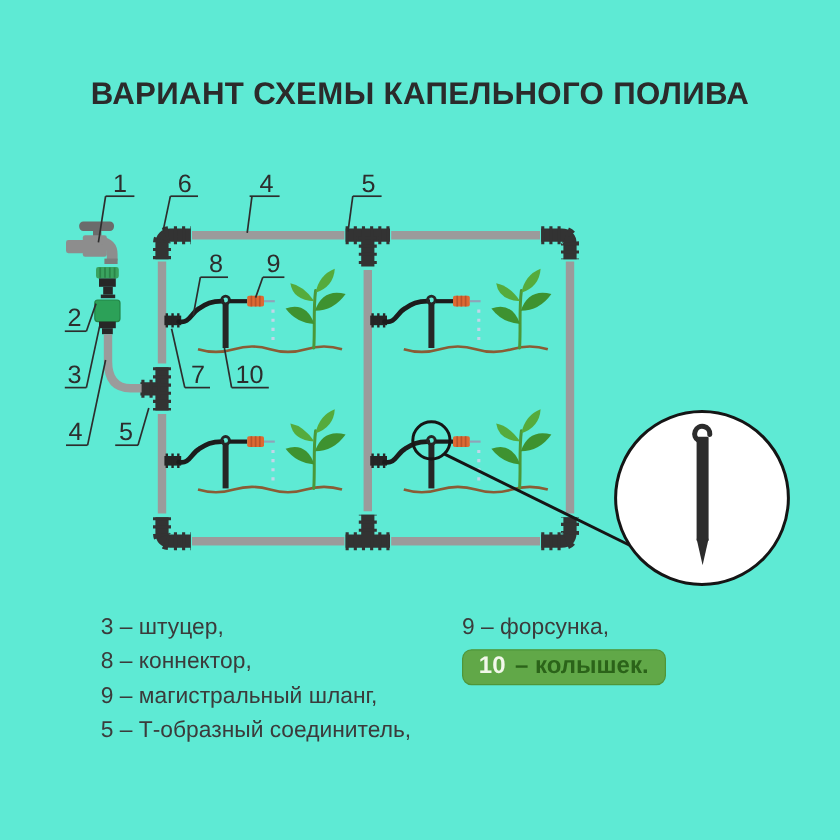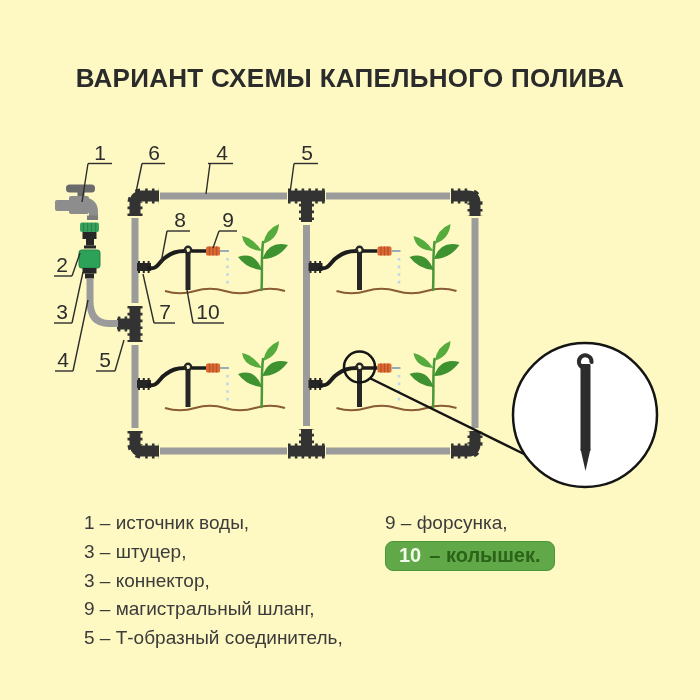--- a/index.html
+++ b/index.html
@@ -1,16 +1,16 @@
 <!DOCTYPE html>
 <html><head>
 <meta charset="utf-8">
 <style>
   html,body{margin:0;padding:0;background:#fff;}
-  .canvas{position:relative;width:700px;height:700px;background:#fef9c3;
+  .canvas{position:relative;width:700px;height:700px;background:#5eead4;
           font-family:"Liberation Sans",sans-serif;overflow:hidden;}
   .title{position:absolute;top:63px;left:0;width:700px;margin:0;text-align:center;
          font-size:26px;font-weight:700;color:#2b2b2b;letter-spacing:.3px;}
   svg.diagram{position:absolute;left:0;top:0;}
   .pipe{stroke:#9b9b9b;stroke-width:7;fill:none;stroke-linecap:butt;}
   .hose{stroke:#9b9b9b;stroke-width:7;fill:none;}
   .fit{stroke:#333;stroke-width:11;fill:none;stroke-linecap:butt;}
   .fitrib{stroke:#333;stroke-width:15;fill:none;stroke-dasharray:2.6 4.2;stroke-linecap:butt;}
   .barb{stroke:#262626;stroke-width:8;}
   .barbrib{stroke:#262626;stroke-width:12;stroke-dasharray:2 2.8;}
@@ -187,23 +187,22 @@
         <line class="cln" x1="73" y1="371" x2="88" y2="300"></line>
     </g>
     <g>
       <text class="cal" x="105" y="367" text-anchor="middle">5</text>
       <line class="cln" x1="96" y1="371" x2="115" y2="371"></line>
         <line class="cln" x1="115" y1="371" x2="124" y2="340"></line>
     </g>
   </svg>
 
   <div class="legend-col col-left">
-    <div class="li">1 – источник воды,</div>
     <div class="li">3 – штуцер,</div>
-    <div class="li">3 – коннектор,</div>
+    <div class="li">8 – коннектор,</div>
     <div class="li">9 – магистральный шланг,</div>
     <div class="li">5 – Т-образный соединитель,</div>
   </div>
   <div class="legend-col col-right">
     <div class="li">9 – форсунка,</div>
     <div class="badge">
       <span class="bnum">10</span>
       <span class="btxt">– колышек.</span>
     </div>
   </div>

